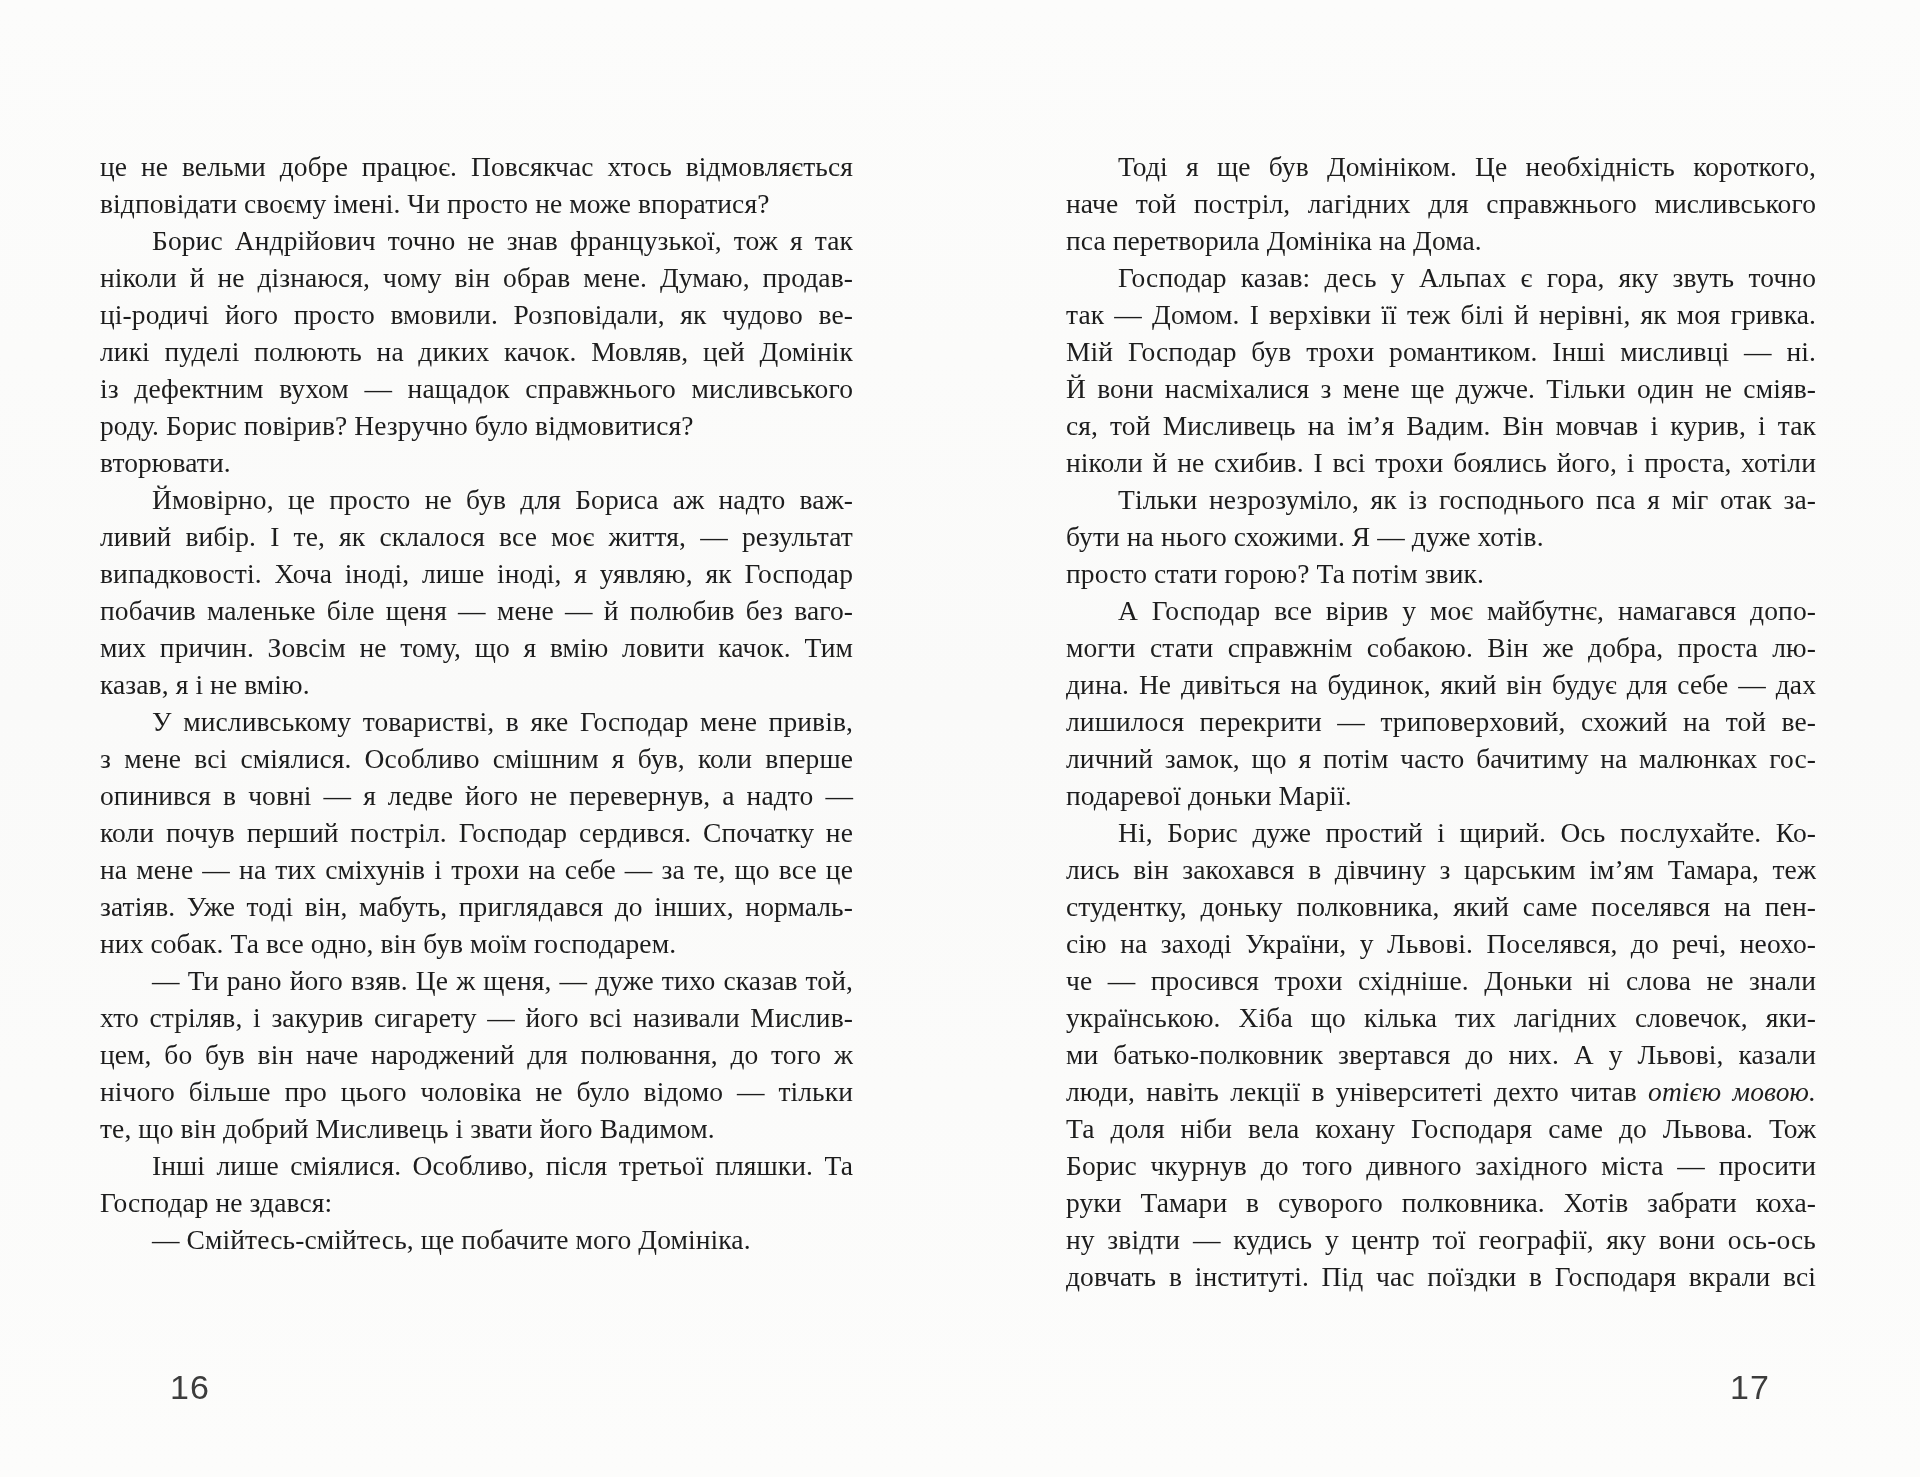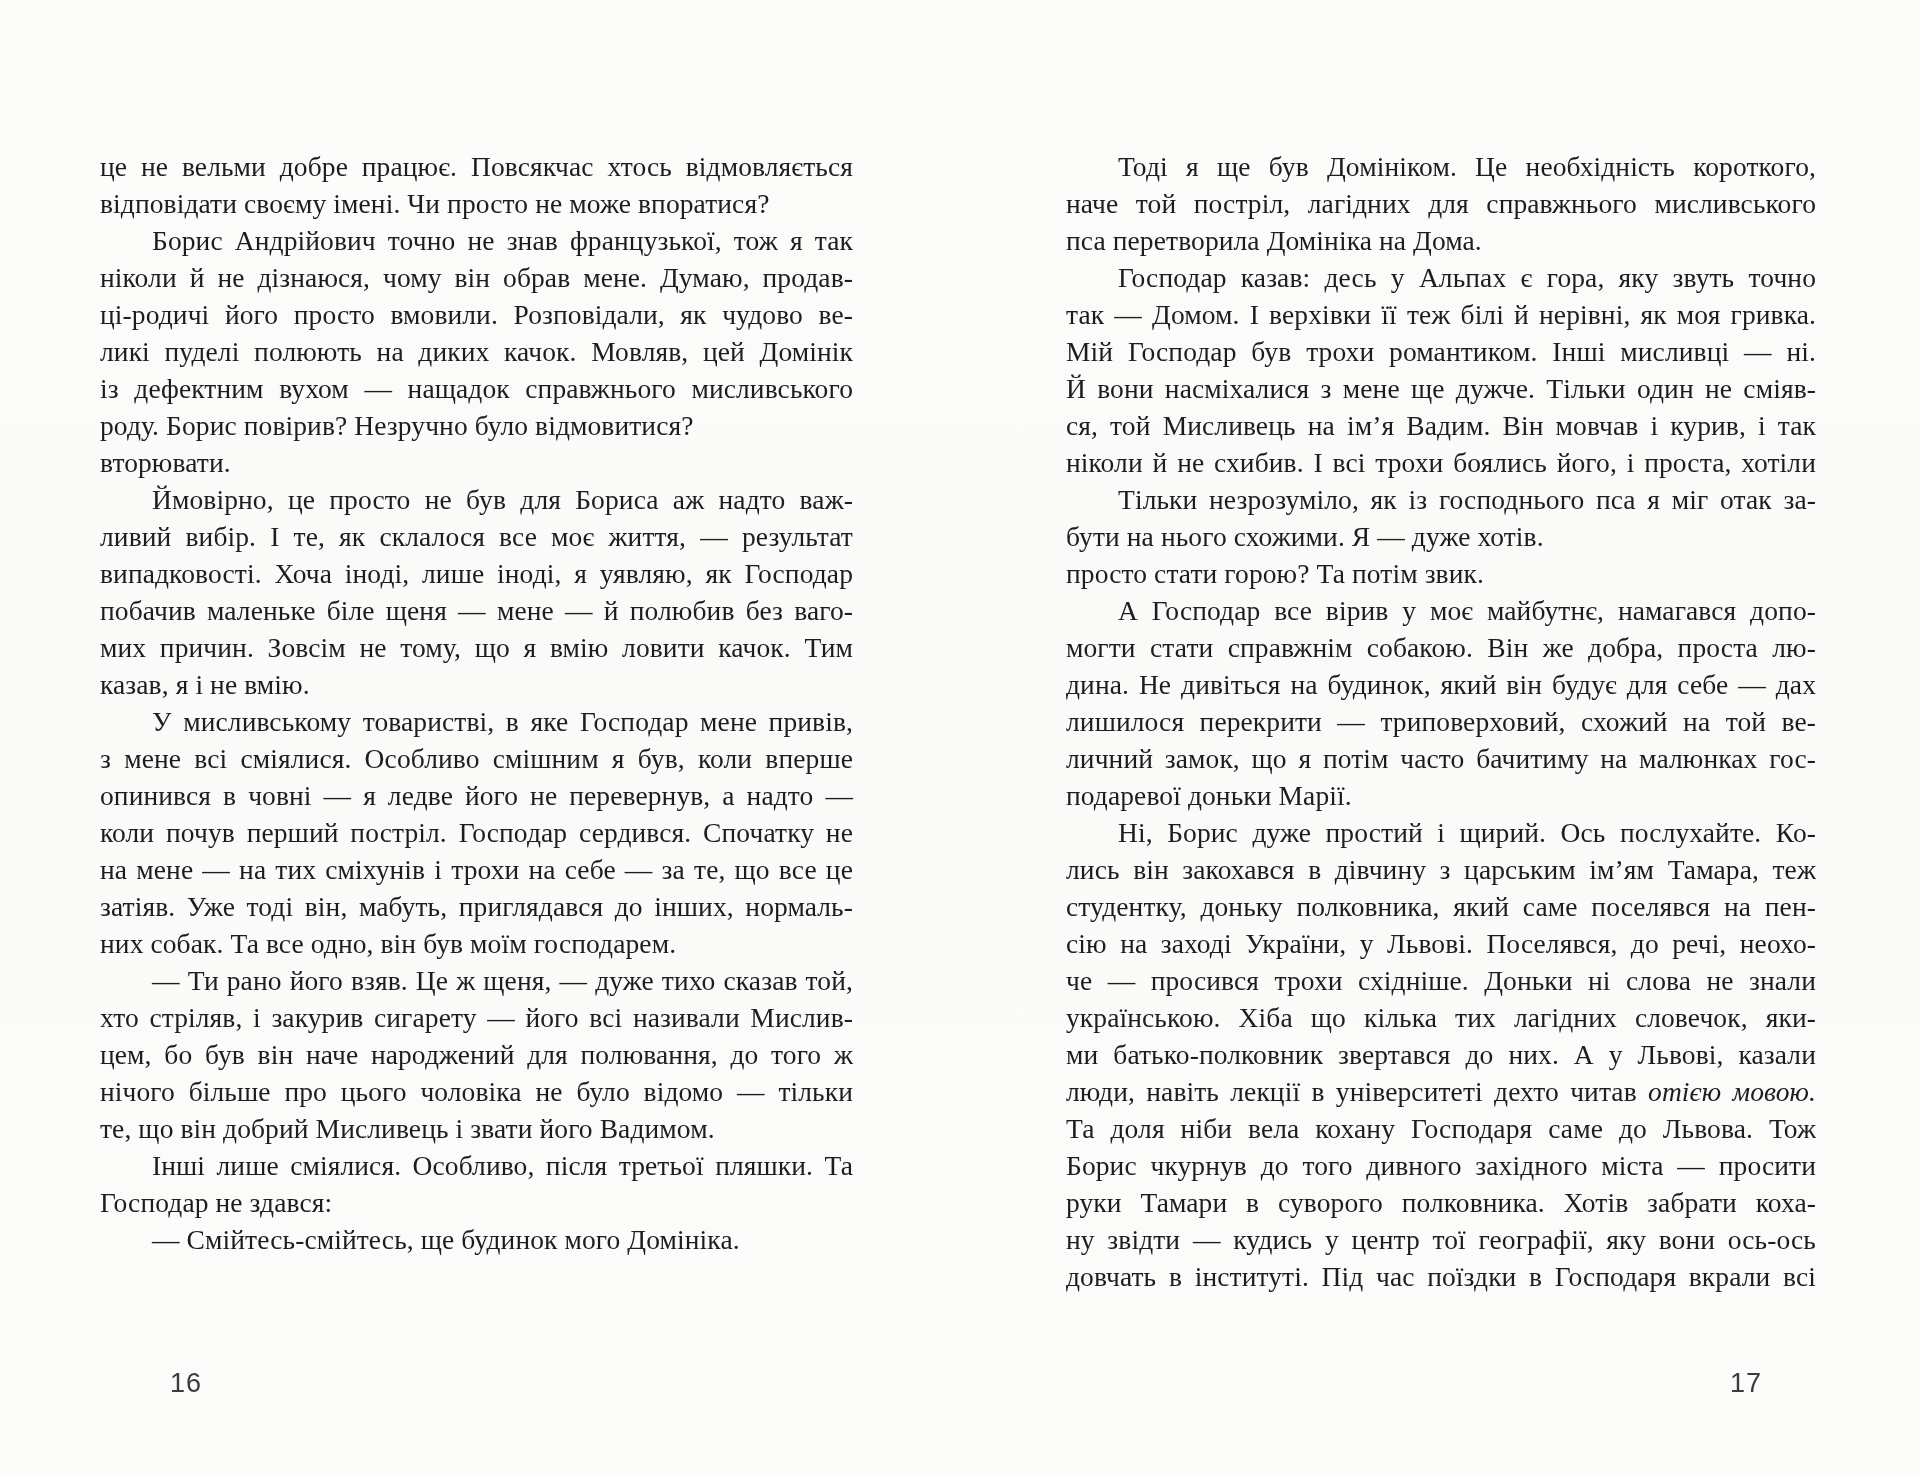--- a/index.html
+++ b/index.html
@@ -48,21 +48,21 @@
     text-align-last: left;
   }
   .line.indent {
     text-indent: 52px;
   }
   .it { font-style: italic; }
 
   .folio {
     position: absolute;
     font-family: "Liberation Sans", sans-serif;
-    font-size: 27px;
+    font-size: 34px;
     color: #3c3c3c;
     letter-spacing: 1px;
   }
   .folio-left  { left: 170px; top: 1360px; }
   .folio-right { left: 770px; top: 1360px; } 
 </style>
 </head>
 <body>
 
 <div class="spread">
@@ -91,21 +91,21 @@
         <div class="line"><span>на мене — на тих сміхунів і трохи на себе — за те, що все це</span></div>
         <div class="line"><span>затіяв. Уже тоді він, мабуть, приглядався до інших, нормаль-</span></div>
         <div class="line para-end"><span>них собак. Та все одно, він був моїм господарем.</span></div>
         <div class="line indent"><span>— Ти рано його взяв. Це ж щеня, — дуже тихо сказав той,</span></div>
         <div class="line"><span>хто стріляв, і закурив сигарету — його всі називали Мислив-</span></div>
         <div class="line"><span>цем, бо був він наче народжений для полювання, до того ж</span></div>
         <div class="line"><span>нічого більше про цього чоловіка не було відомо — тільки</span></div>
         <div class="line para-end"><span>те, що він добрий Мисливець і звати його Вадимом.</span></div>
         <div class="line indent"><span>Інші лише сміялися. Особливо, після третьої пляшки. Та</span></div>
         <div class="line para-end"><span>Господар не здався:</span></div>
-        <div class="line indent para-end"><span>— Смійтесь-смійтесь, ще будинок мого Домініка.</span></div>
+        <div class="line indent para-end"><span>— Смійтесь-смійтесь, ще побачите мого Домініка.</span></div>
       </div>
     <div class="folio folio-left">16</div>
   </section>
 
   <section class="page page-right">
     <div class="text-block">
         <div class="line indent"><span>Тоді я ще був Домініком. Це необхідність короткого,</span></div>
         <div class="line"><span>наче той постріл, лагідних для справжнього мисливського</span></div>
         <div class="line para-end"><span>пса перетворила Домініка на Дома.</span></div>
         <div class="line indent"><span>Господар казав: десь у Альпах є гора, яку звуть точно</span></div>

